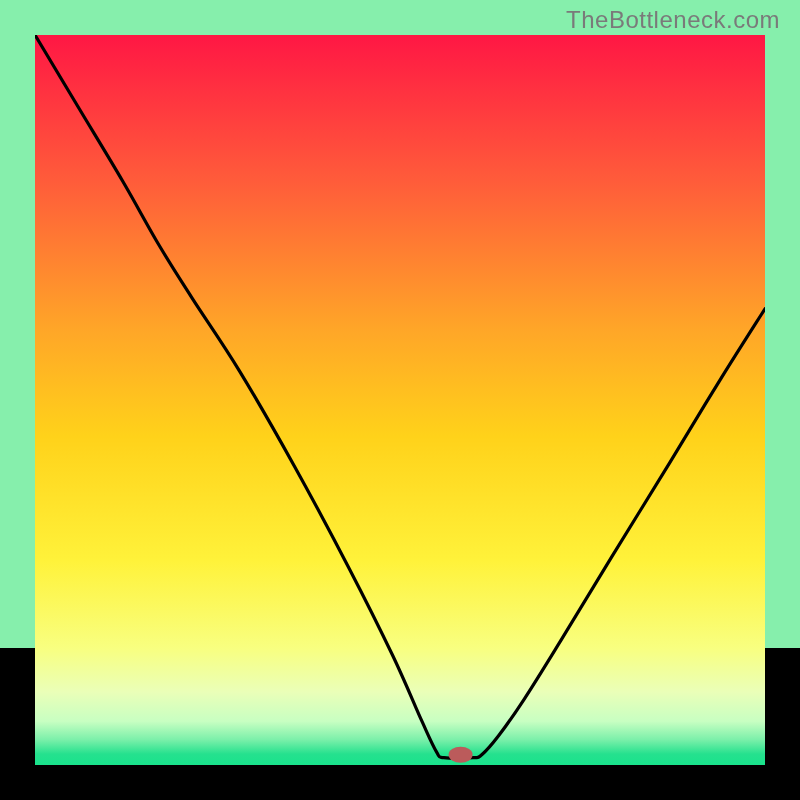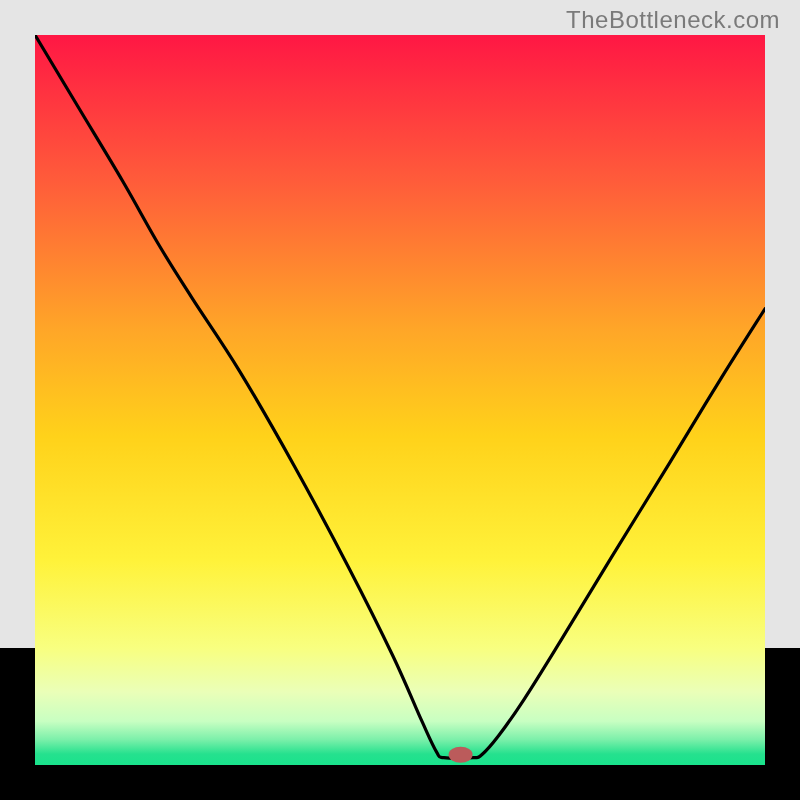--- a/index.html
+++ b/index.html
@@ -8,21 +8,21 @@
     width: 800px;
     height: 800px;
     background: #000;
     overflow: hidden;
     font-family: Arial, Helvetica, sans-serif;
   }
   .frame {
     position: relative;
     width: 800px;
     height: 648px;
-    background: #e5e5e5;
+    background: #86efac;
   }
   .watermark {
     position: absolute;
     top: 6px;
     right: 20px;
     color: #7a7a7a;
     font-size: 24px;
     font-weight: 500;
     letter-spacing: 0.5px;
     z-index: 10;

